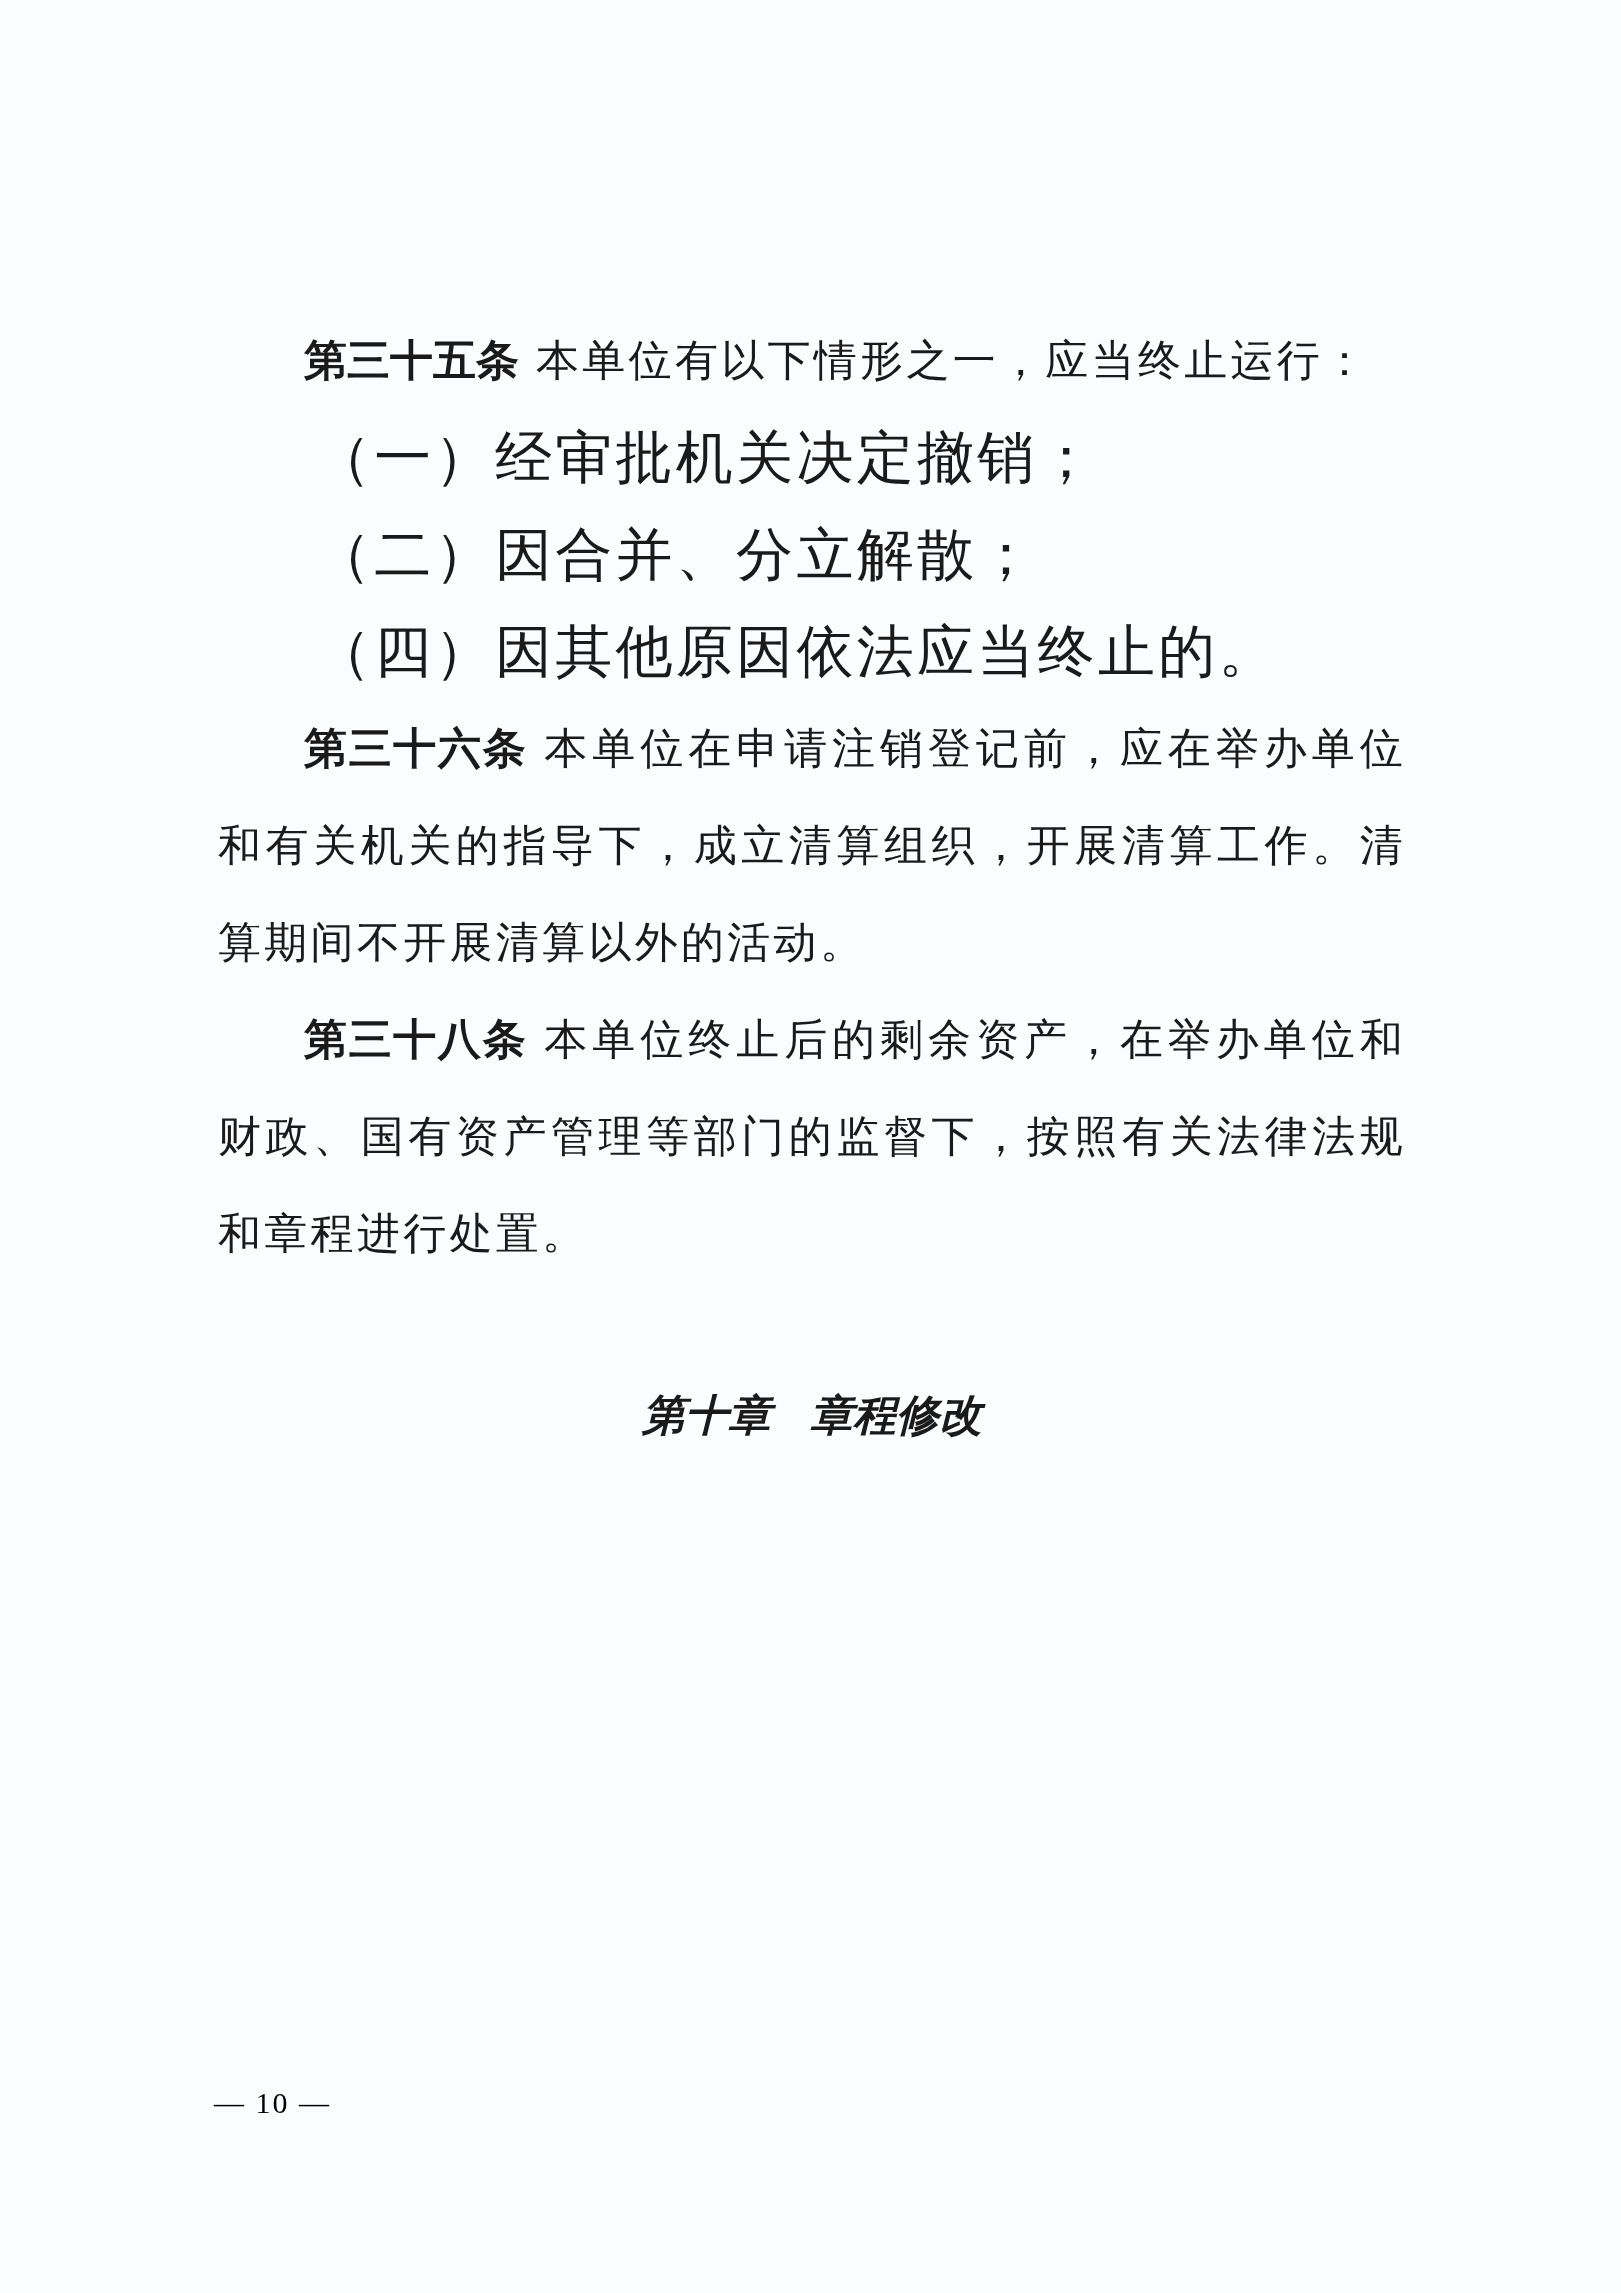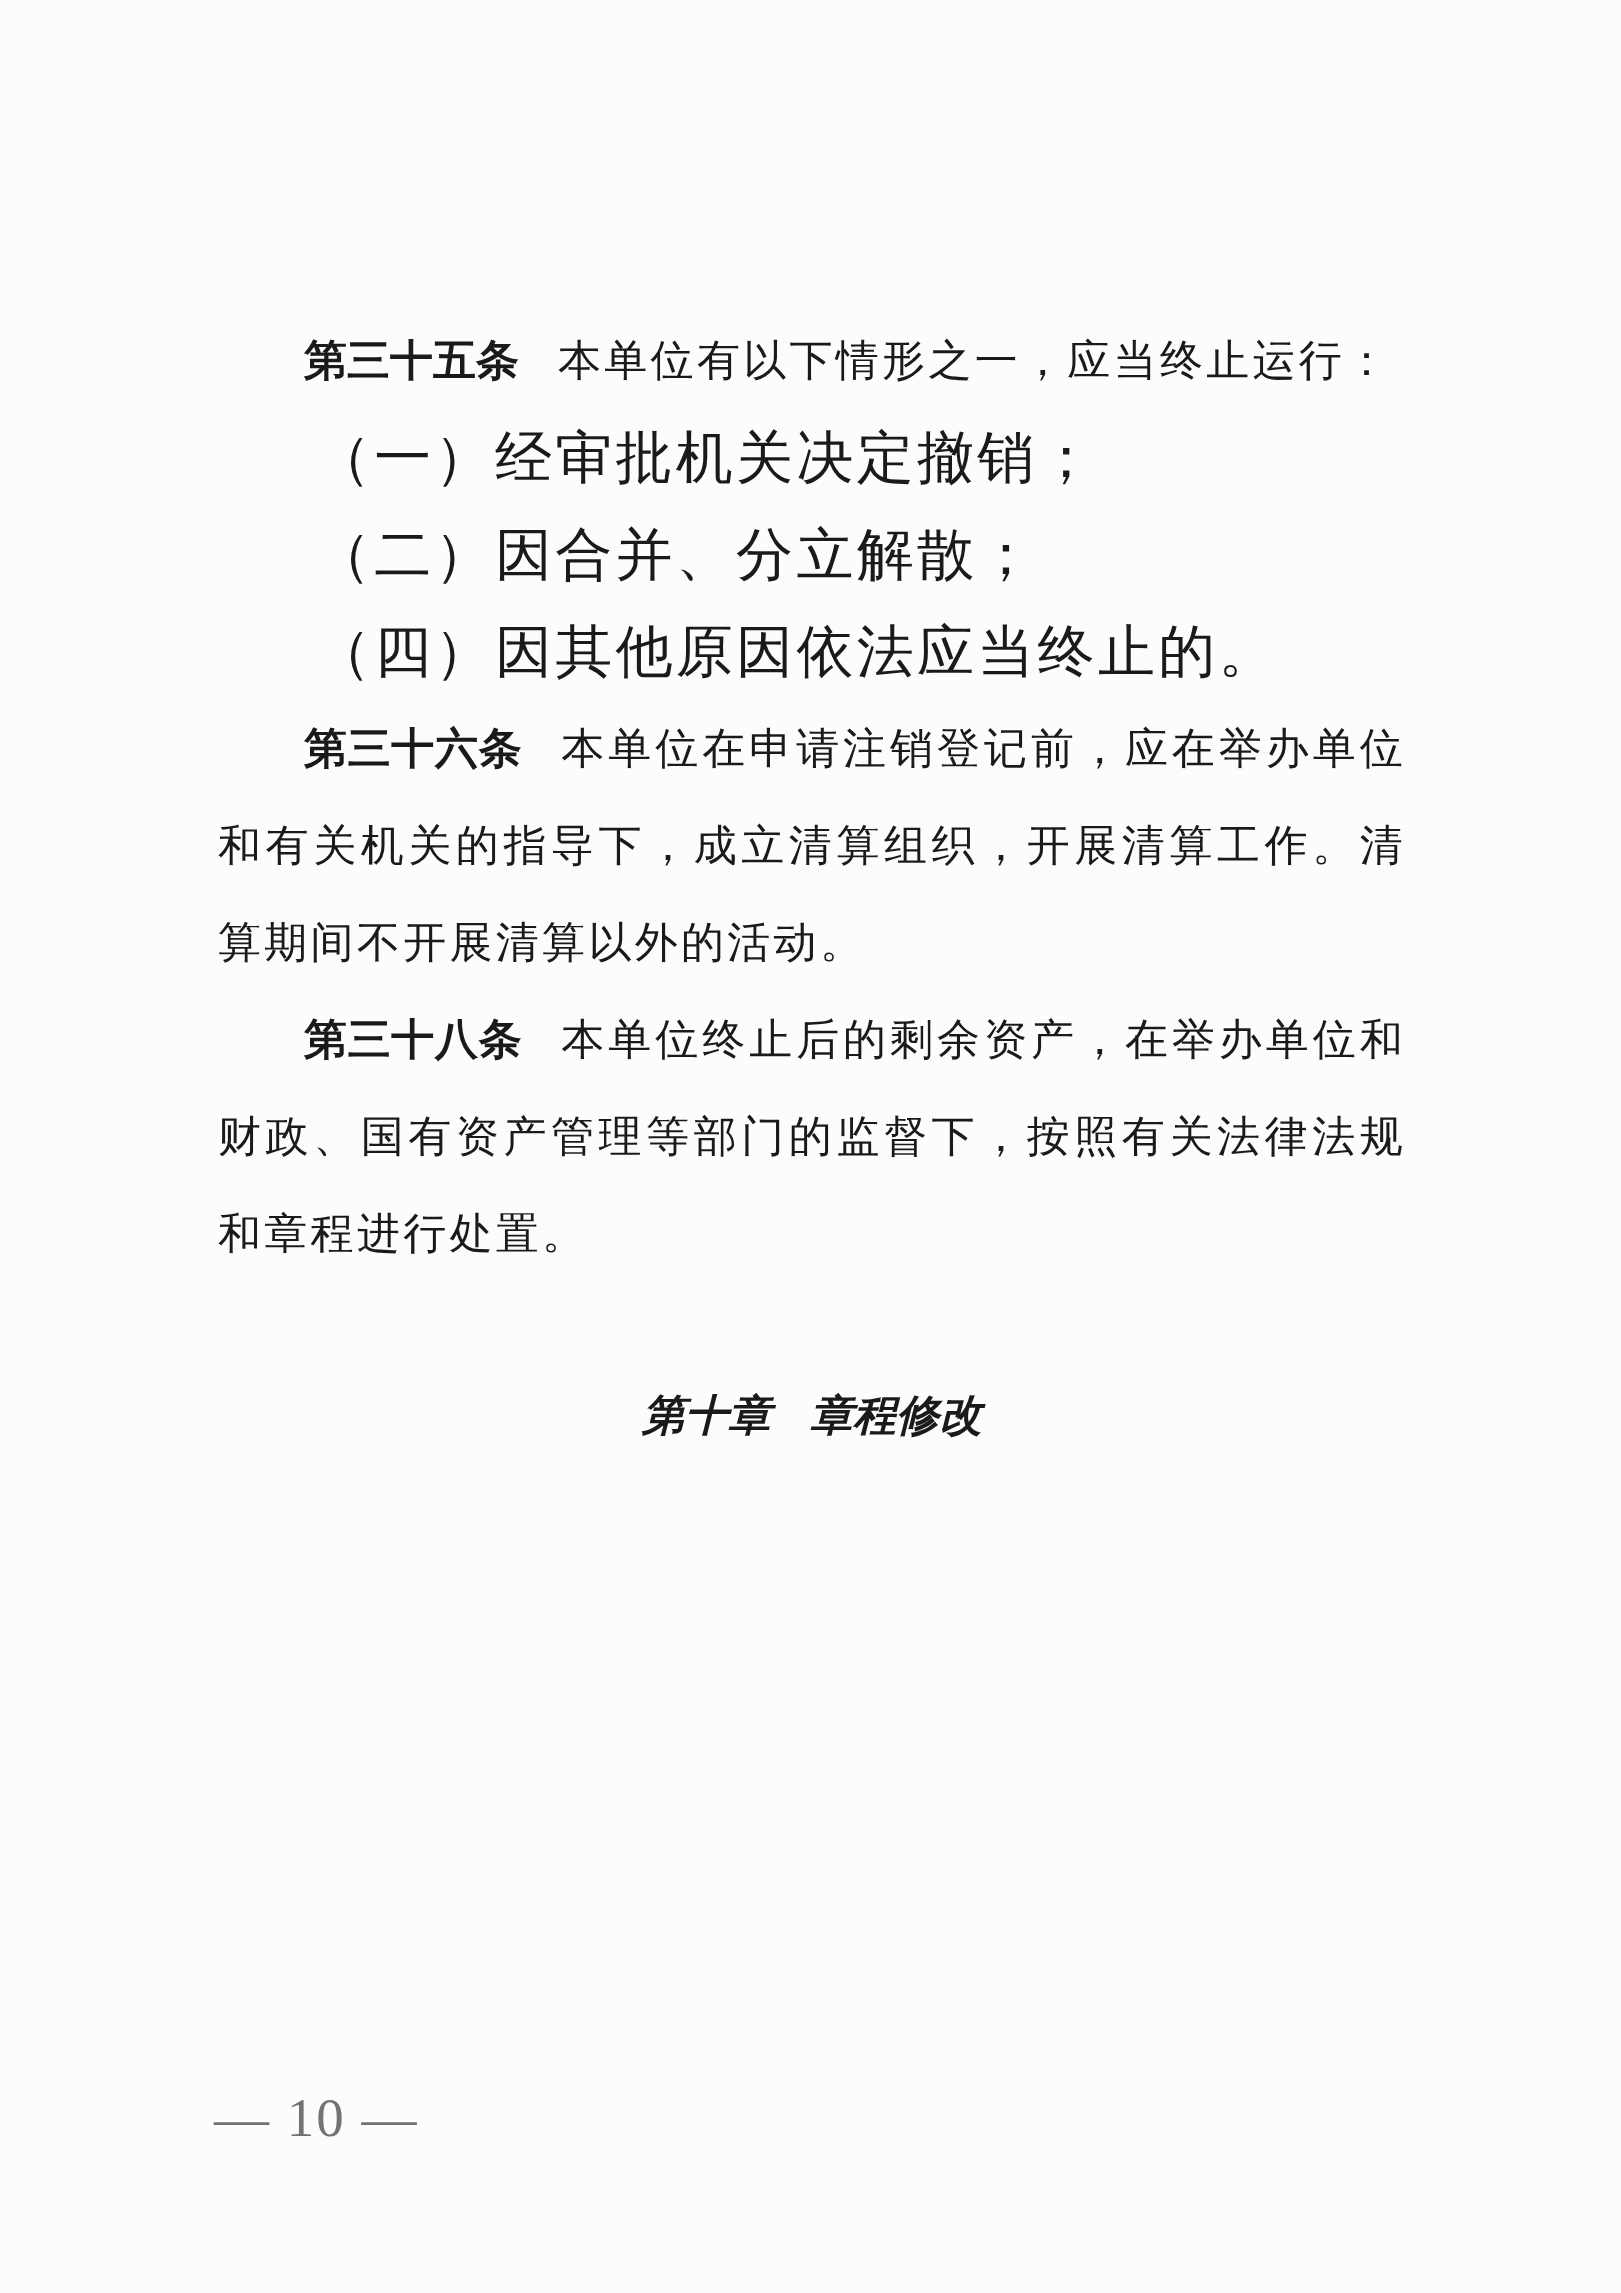--- a/index.html
+++ b/index.html
@@ -30,21 +30,21 @@
     font-size: 43px;
     line-height: 97px;
     letter-spacing: 3.3px;
     text-align: justify;
     text-indent: 86px;
     margin: 0;
   }
   .para .article {
     font-weight: bold;
     letter-spacing: 0px;
-    margin-right: 39px;
+    margin-right: 17px;
   }
   .item {
     font-size: 57px;
     line-height: 97px;
     letter-spacing: 3.3px;
     margin: 0;
     padding-left: 96px;
   }
   .chapter {
     font-size: 43px;
@@ -57,22 +57,22 @@
   }
   .chapter .gap {
     display: inline-block;
     width: 39px;
   }
   .page-number {
     position: absolute;
     left: 214px;
     top: 2086px;
     font-family: "Liberation Serif", serif;
-    font-size: 55px;
-    color: #737373;
+    font-size: 30px;
+    color: #000000;
     letter-spacing: 2px;
   }
 </style>
 </head>
 <body>
 
 <div class="page">
   <div class="content">
 
     <p class="para"><span class="article">第三十五条</span><span>本单位有以下情形之一，应当终止运行：</span></p>

